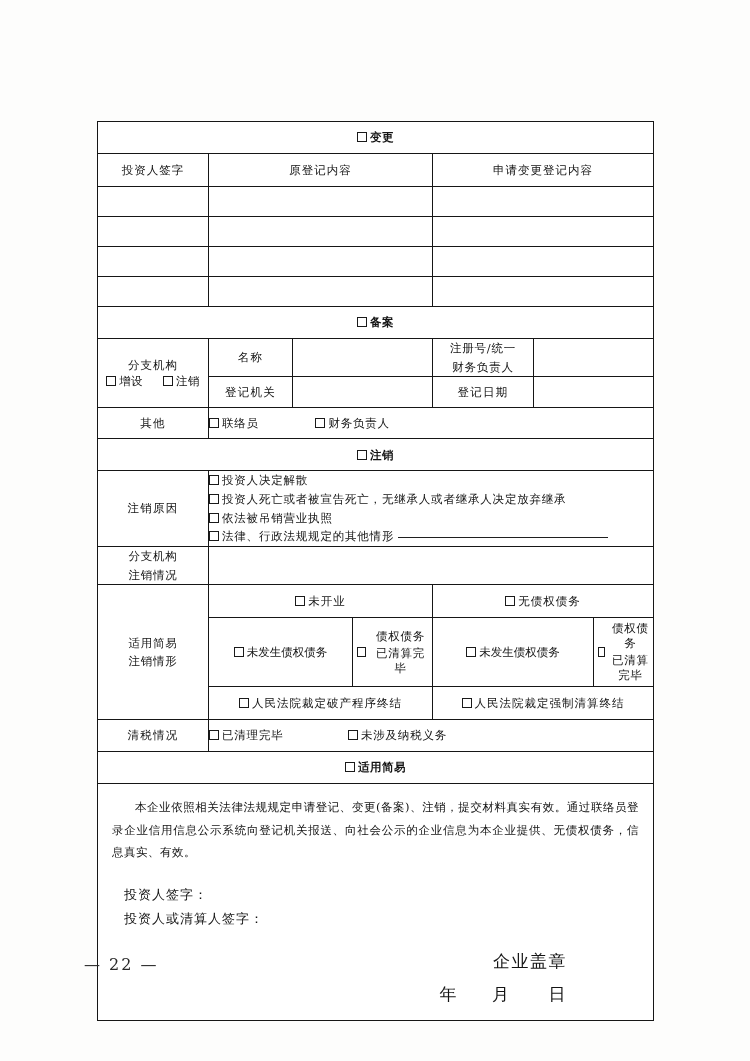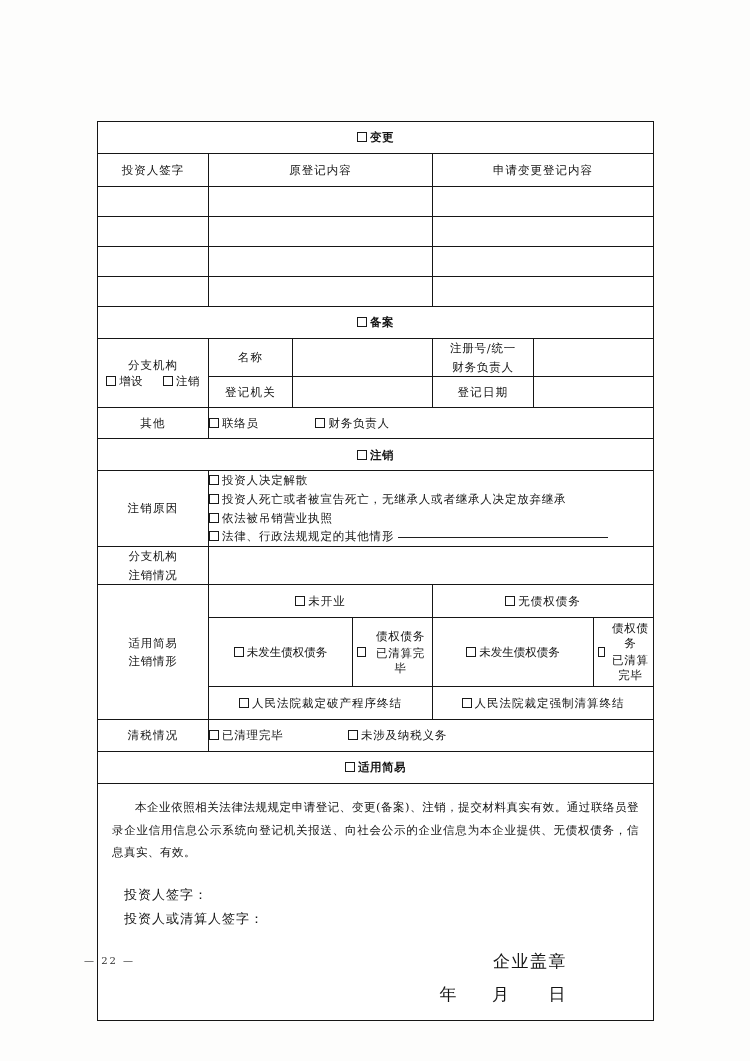--- a/index.html
+++ b/index.html
@@ -141,21 +141,21 @@
   }
   .date-row span { display: inline-block; }
   .date-row .y { margin-right: 34px; }
   .date-row .m { margin-right: 38px; }
 
   
   .page-no {
     position: absolute;
     left: 84px;
     top: 955px;
-    font-size: 10px;
+    font-size: 16px;
     letter-spacing: 2px;
     color: #2a2a2a;
     font-family: "DejaVu Serif", "Liberation Serif", serif;
   }
 </style>
 </head>
 <body>
 
 <div class="page">
 

